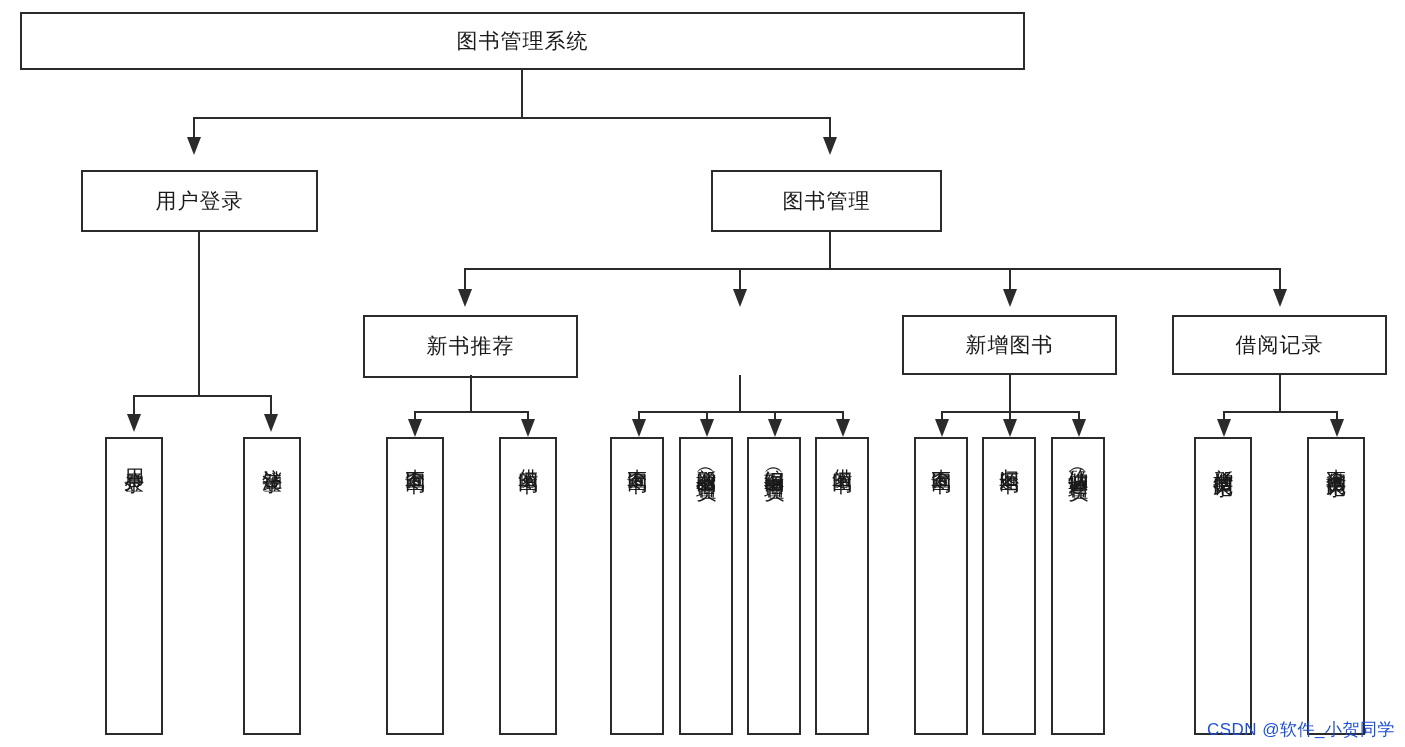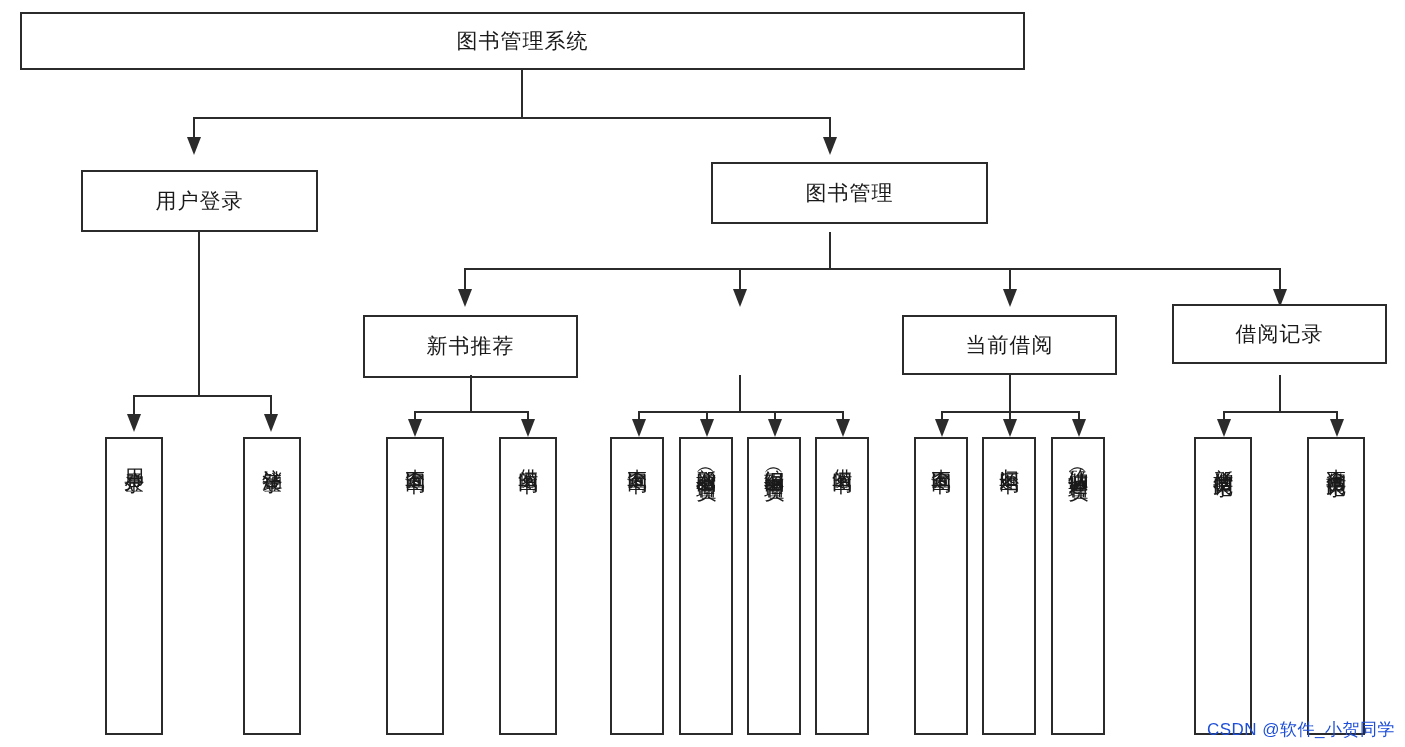--- a/index.html
+++ b/index.html
@@ -101,21 +101,21 @@
   <div class="hline" style="left:193px; top:117px; width:638px;"></div>
   <div class="vline" style="left:193px; top:117px; height:22px;"></div>
   <div class="arrow" style="left:187px; top:137px;"></div>
   <div class="vline" style="left:829px; top:117px; height:22px;"></div>
   <div class="arrow" style="left:823px; top:137px;"></div>
 
   <div class="node horiz" style="left:81px; top:170px; width:237px; height:62px;">
     <span class="label">用户登录</span>
   </div>
 
-  <div class="node horiz" style="left:711px; top:162px; width:277px; height:62px;">
+  <div class="node horiz" style="left:711px; top:170px; width:231px; height:62px;">
     <span class="label">图书管理</span>
   </div>
 
   <div class="vline" style="left:198px; top:232px; height:164px;"></div>
   <div class="hline" style="left:133px; top:395px; width:137px;"></div>
   <div class="vline" style="left:133px; top:395px; height:20px;"></div>
   <div class="arrow" style="left:127px; top:414px;"></div>
   <div class="vline" style="left:270px; top:395px; height:20px;"></div>
   <div class="arrow" style="left:264px; top:414px;"></div>
 
@@ -127,23 +127,23 @@
   <div class="arrow" style="left:733px; top:289px;"></div>
   <div class="vline" style="left:1009px; top:268px; height:22px;"></div>
   <div class="arrow" style="left:1003px; top:289px;"></div>
   <div class="vline" style="left:1279px; top:268px; height:22px;"></div>
   <div class="arrow" style="left:1273px; top:289px;"></div>
 
   <div class="node horiz" style="left:363px; top:315px; width:215px; height:63px;">
     <span class="label">新书推荐</span>
   </div>
   <div class="node horiz" style="left:902px; top:315px; width:215px; height:60px;">
-    <span class="label">当前借阅</span>
-  </div>
-  <div class="node horiz" style="left:1172px; top:304px; width:215px; height:60px;">
+    <span class="label">新增图书</span>
+  </div>
+  <div class="node horiz" style="left:1172px; top:315px; width:215px; height:60px;">
     <span class="label">借阅记录</span>
   </div>
 
   <div class="vline" style="left:470px; top:375px; height:37px;"></div>
   <div class="hline" style="left:414px; top:411px; width:113px;"></div>
   <div class="vline" style="left:414px; top:411px; height:10px;"></div>
   <div class="arrow" style="left:408px; top:419px;"></div>
   <div class="vline" style="left:527px; top:411px; height:10px;"></div>
   <div class="arrow" style="left:521px; top:419px;"></div>
 

